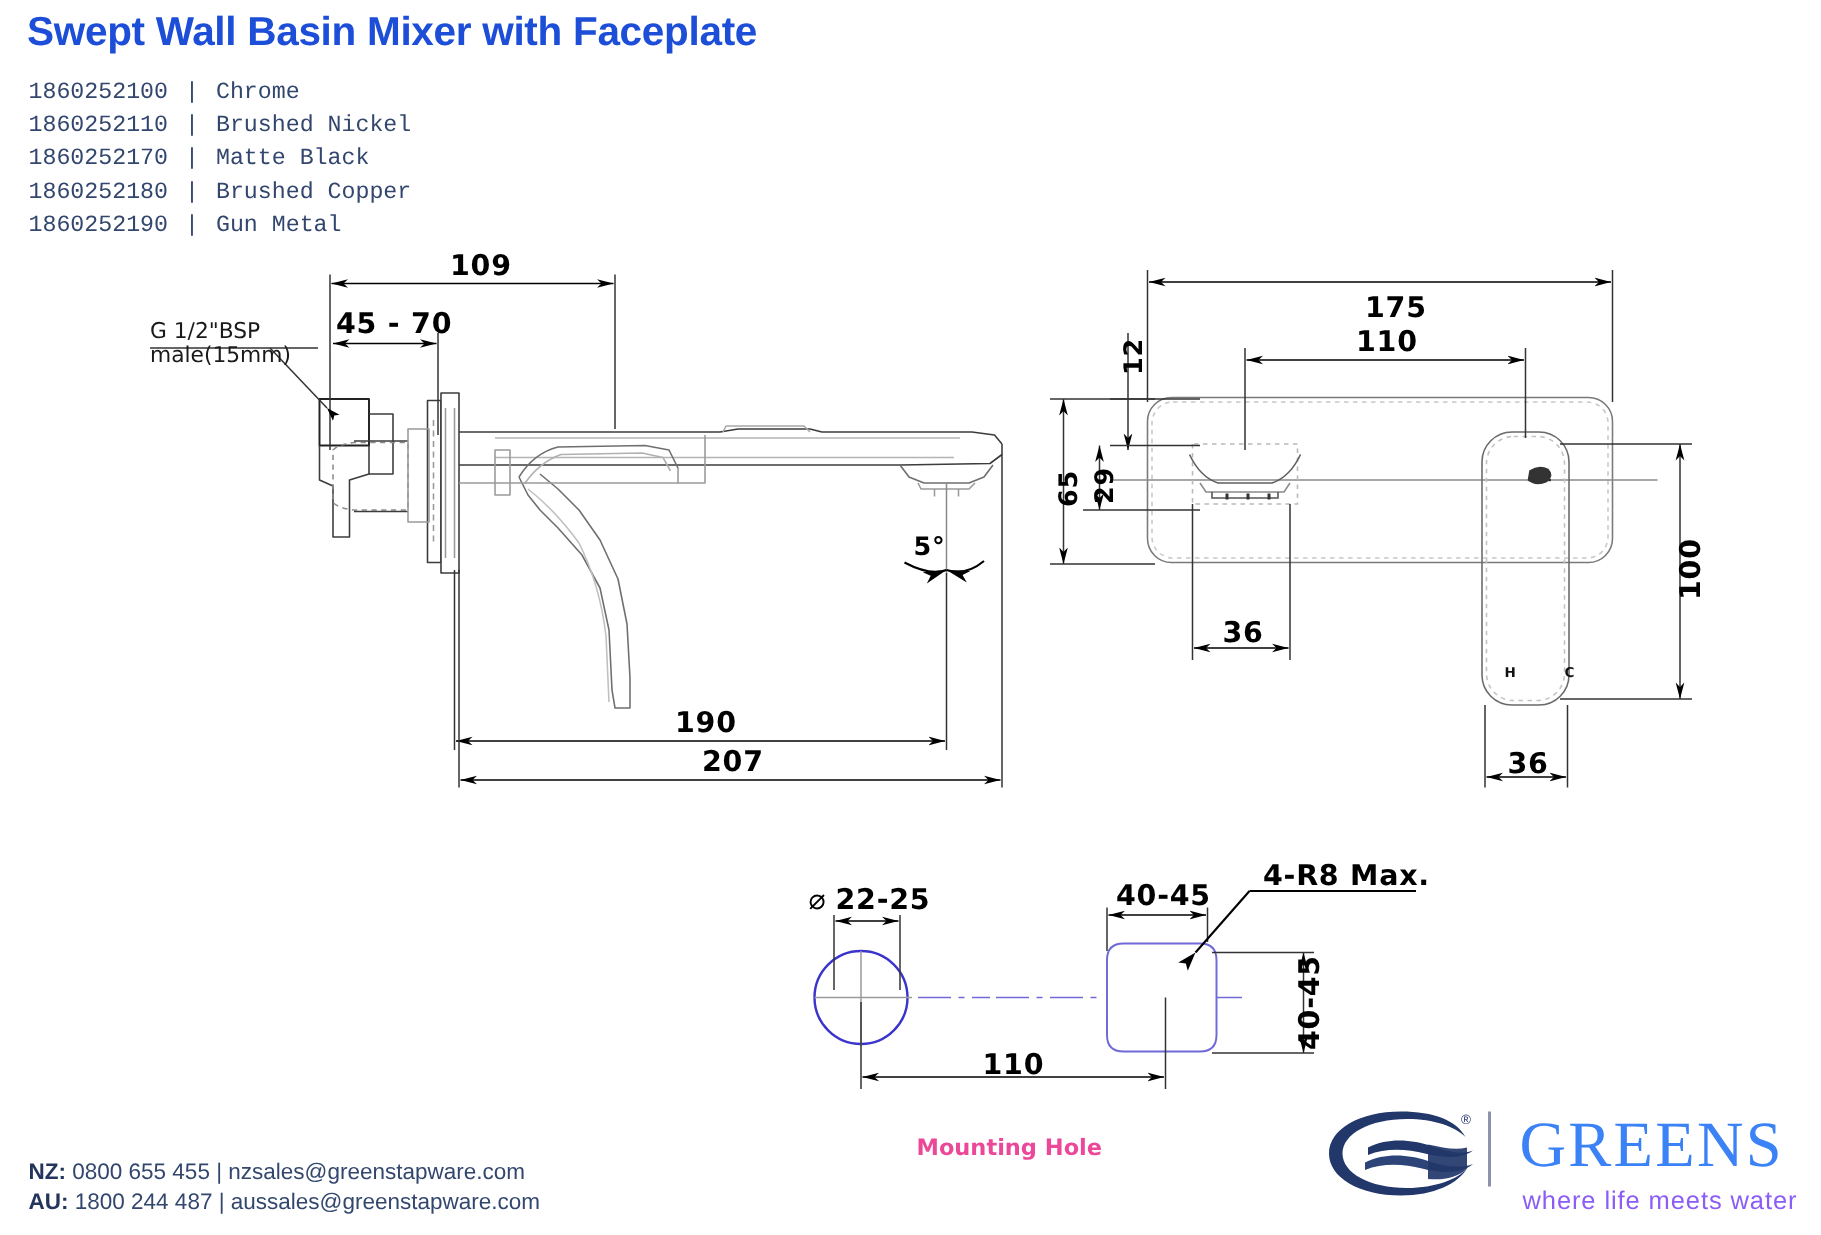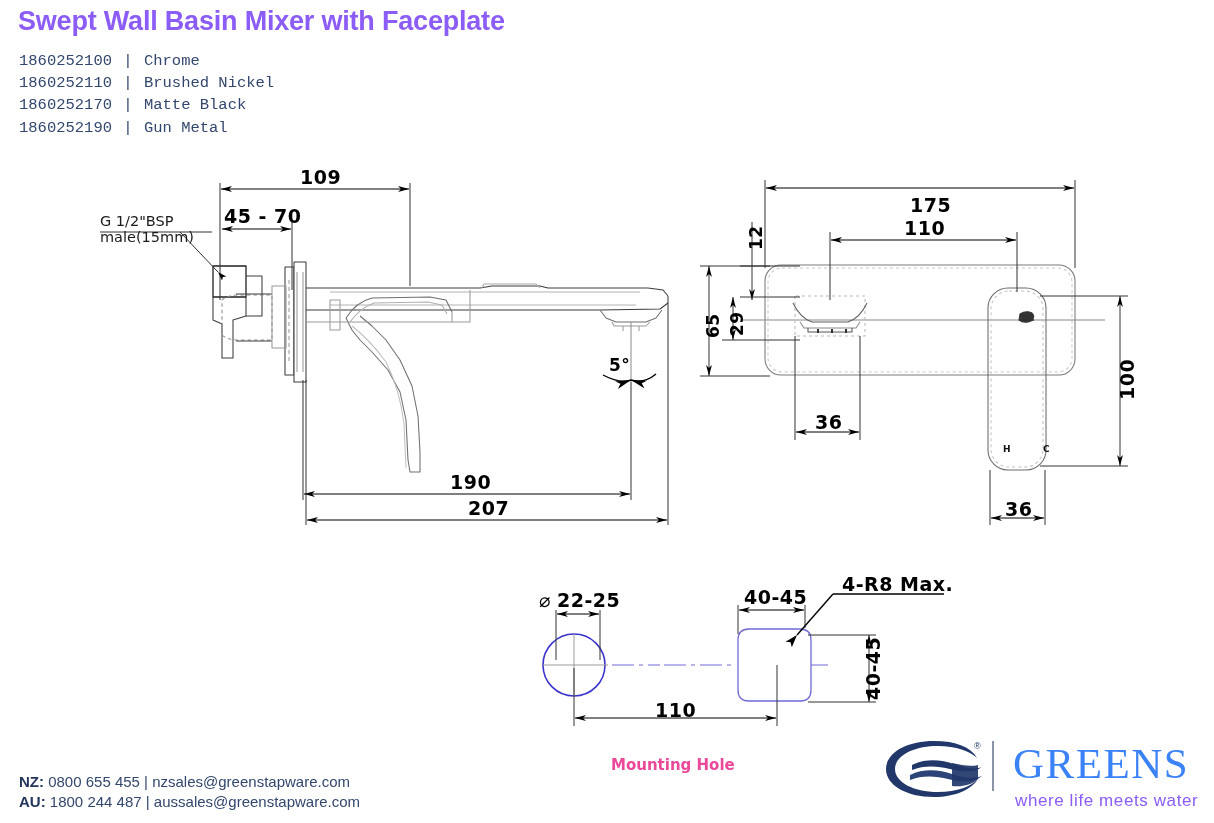--- a/index.html
+++ b/index.html
@@ -17,21 +17,21 @@
   }
   #sheet { position: absolute; inset: 0; }
 
   
   .title {
     position: absolute;
     left: 18px; top: 6px;
     font-size: 27px;
     font-weight: bold;
     letter-spacing: -0.2px;
-    color: #8b5cf6;
+    color: #1d4ed8;
     white-space: nowrap;
   }
   .sku-list {
     position: absolute;
     left: 19px; top: 50px;
     font-size: 15.5px;
     line-height: 22.2px;
     color: #33476e;
     font-family: Liberation Mono, monospace;
   }
@@ -147,20 +147,25 @@
     </div>
     <div class="sku-row">
       <span class="sku-code">1860252110</span>
       <span class="sku-sep">|</span>
       <span class="sku-name">Brushed Nickel</span>
     </div>
     <div class="sku-row">
       <span class="sku-code">1860252170</span>
       <span class="sku-sep">|</span>
       <span class="sku-name">Matte Black</span>
+    </div>
+    <div class="sku-row">
+      <span class="sku-code">1860252180</span>
+      <span class="sku-sep">|</span>
+      <span class="sku-name">Brushed Copper</span>
     </div>
     <div class="sku-row">
       <span class="sku-code">1860252190</span>
       <span class="sku-sep">|</span>
       <span class="sku-name">Gun Metal</span>
     </div>
   </div>
 
   <svg id="drawing" viewBox="0 0 1214 823" width="1214" height="823" xmlns="http://www.w3.org/2000/svg">
     <defs>

